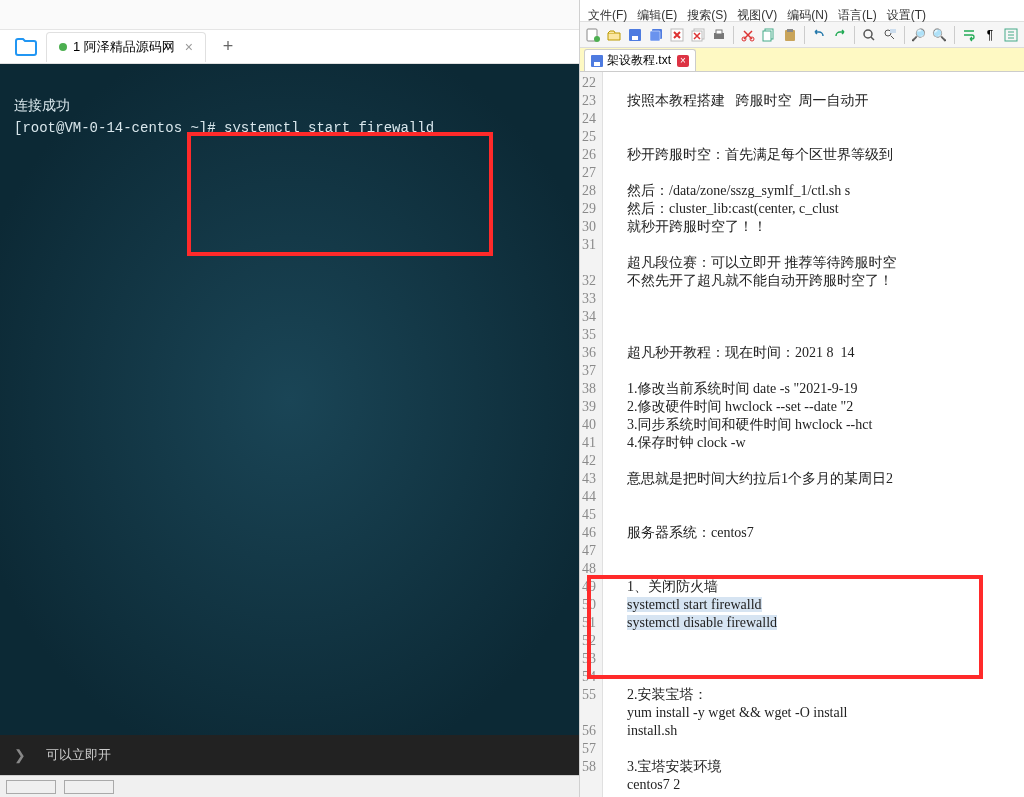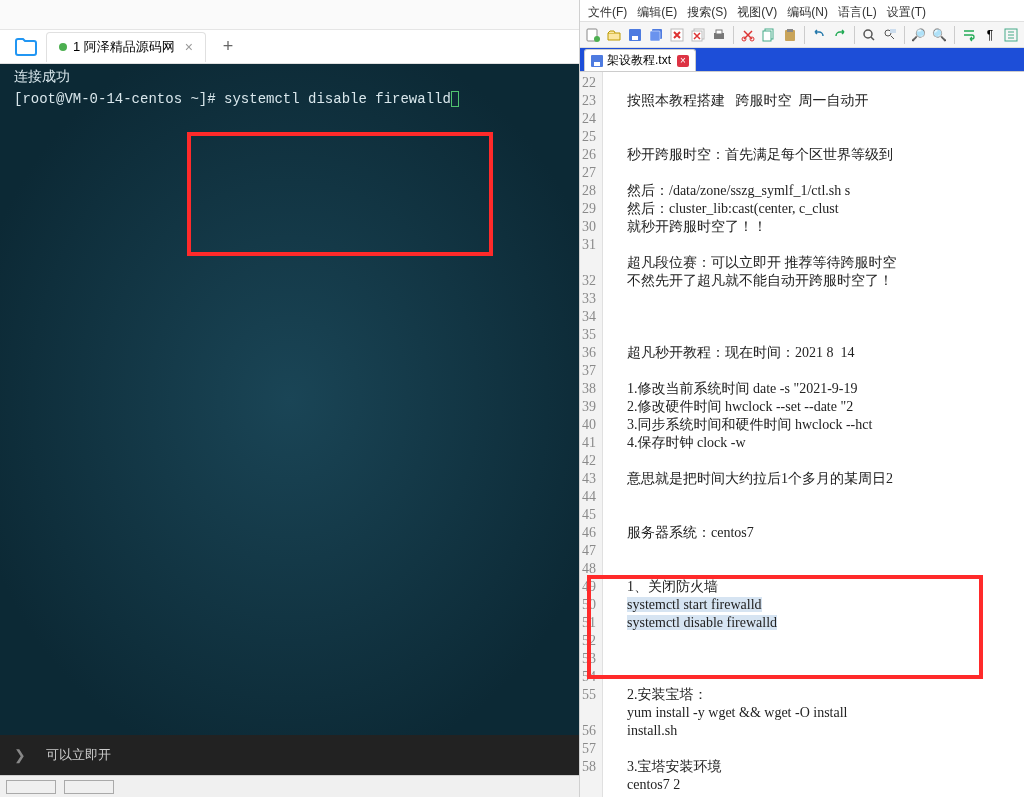--- a/index.html
+++ b/index.html
@@ -54,21 +54,21 @@
   display:flex; align-items:center; justify-content:center;
   color:#666; font-size:18px;
   margin-left:6px;
 }
 .terminal {
   flex:1;
   background:radial-gradient(ellipse at center, #1a4556 0%, #0c2935 80%);
   color:#d9e7ec;
   font-family:Consolas,"Courier New",monospace;
   font-size:14px;
-  padding:2px 14px;
+  padding:31px 14px;
   line-height:22px;
   position:relative;
   white-space:nowrap;
 }
 .term-line { display:block; }
 .hl-box {
   position:absolute;
   border:4px solid #ff2a2a;
   pointer-events:none;
 }
@@ -100,22 +100,22 @@
 
 
 .right {
   flex:1; height:100%;
   display:flex; flex-direction:column;
   background:#fff;
   font-family:Arial,sans-serif;
 }
 .menubar {
   height:22px;
-  display:flex; align-items:flex-end;
-  padding:0 4px;
+  display:flex; align-items:flex-start;
+  padding:7px 4px;
   border-bottom:1px solid #e0e0e0;
   font-size:12px;
   color:#333;
   gap:2px;
 }
 .menubar span { padding:0 4px; }
 .editor-toolbar {
   height:26px;
   display:flex; align-items:center;
   padding:0 4px;
@@ -125,21 +125,21 @@
 }
 .tb-icon {
   width:18px; height:18px;
   display:flex; align-items:center; justify-content:center;
   font-size:12px;
 }
 .tb-sep { width:1px; height:18px; background:#ccc; margin:0 2px; }
 .filetab-bar {
   height:24px;
   display:flex; align-items:flex-end;
-  background:#1d4ed8;
+  background:#fef9c3;
   padding-left:4px;
   border-bottom:1px solid #ccc;
 }
 .filetab {
   height:22px;
   display:flex; align-items:center;
   background:#fff;
   border:1px solid #ccc;
   border-bottom:none;
   padding:0 6px;
@@ -191,21 +191,21 @@
     <div class="tab">
       <span class="dot"></span>
       <span>1 阿泽精品源码网</span>
       <span class="close">×</span>
     </div>
     <div class="add-tab">+</div>
   </div>
 
   <div class="terminal">
     <span class="term-line">连接成功</span>
-    <span class="term-line"><span>[root@VM-0-14-centos ~]# systemctl disable firewalld</span><span class="cursor"></span></span>
+    <span class="term-line">[root@VM-0-14-centos ~]# systemctl start firewalld</span>
     <div class="hl-box left-box"></div>
   </div>
 
   <div class="cmdbar">
     <span class="chev">❯</span>
     <span>可以立即开</span>
   </div>
   <div class="statusbar">
     <div class="sb-box"></div>
     <div class="sb-box"></div>

